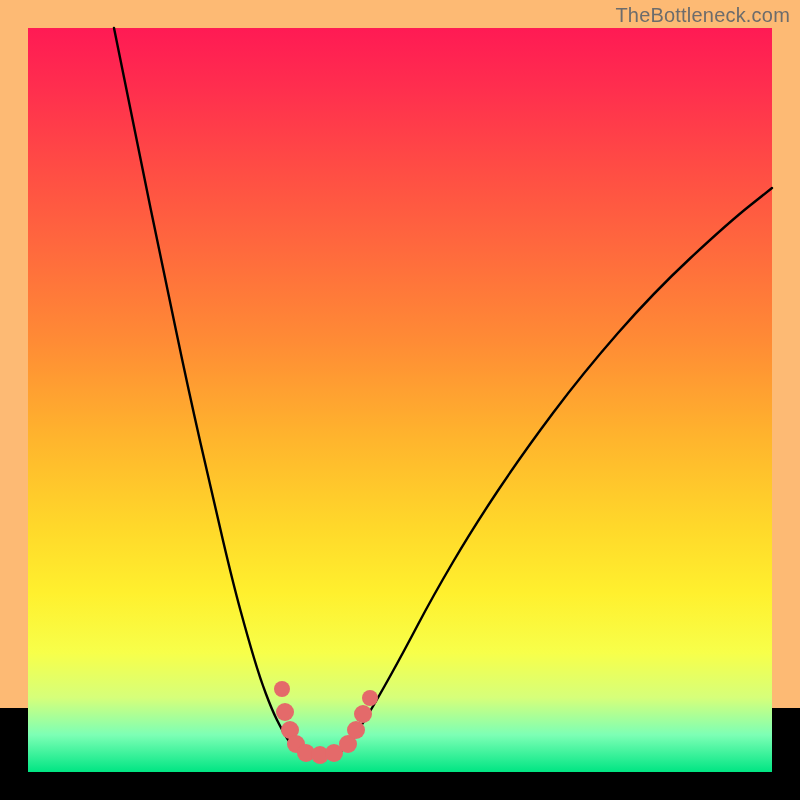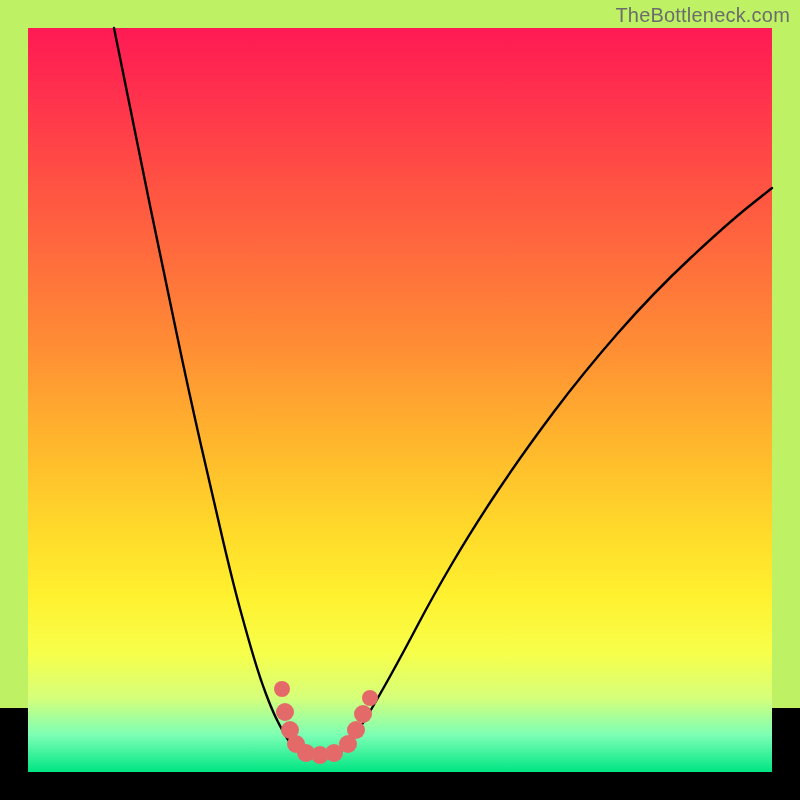--- a/index.html
+++ b/index.html
@@ -10,21 +10,21 @@
     overflow: hidden;
     background: #000;
     font-family: Arial, Helvetica, sans-serif;
   }
   .frame {
     position: absolute;
     left: 0;
     top: 0;
     width: 800px;
     height: 708px;
-    background: #bef264;
+    background: #fdba74;
   }
   .plot {
     position: absolute;
     left: 28px;
     top: 28px;
     width: 744px;
     height: 744px;
     
     background: linear-gradient(
       to bottom,

